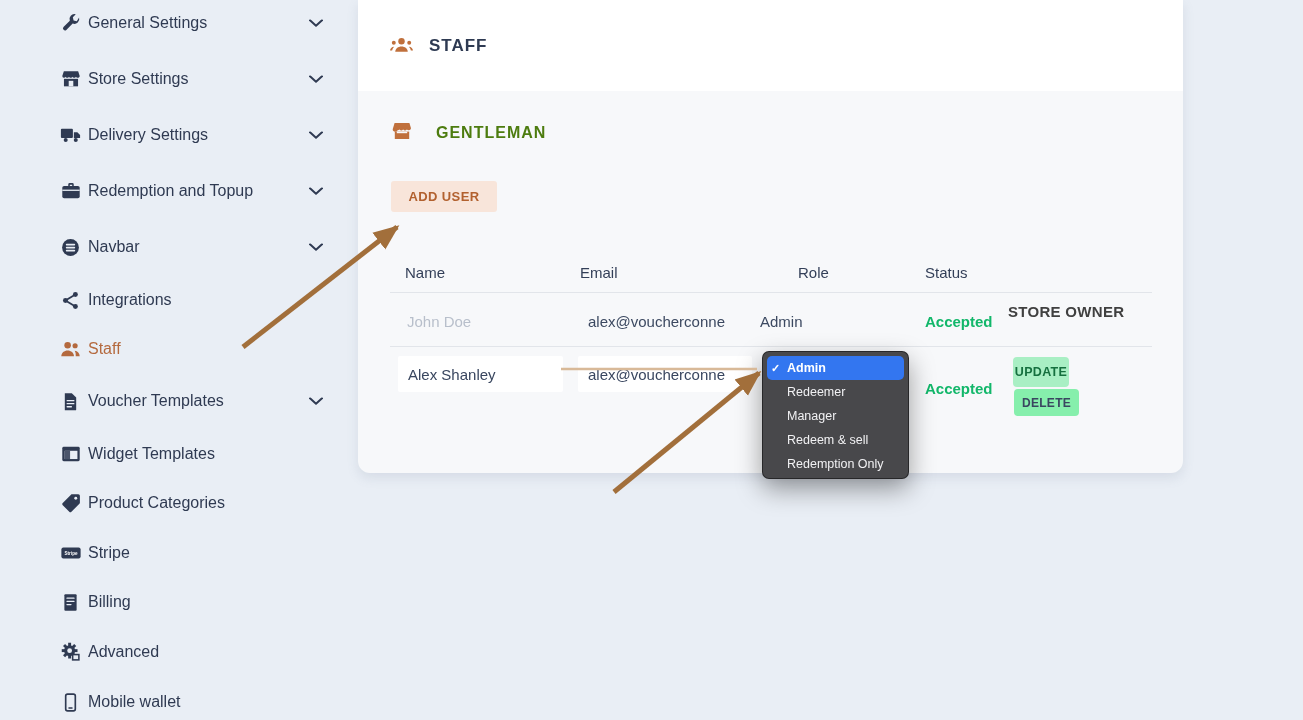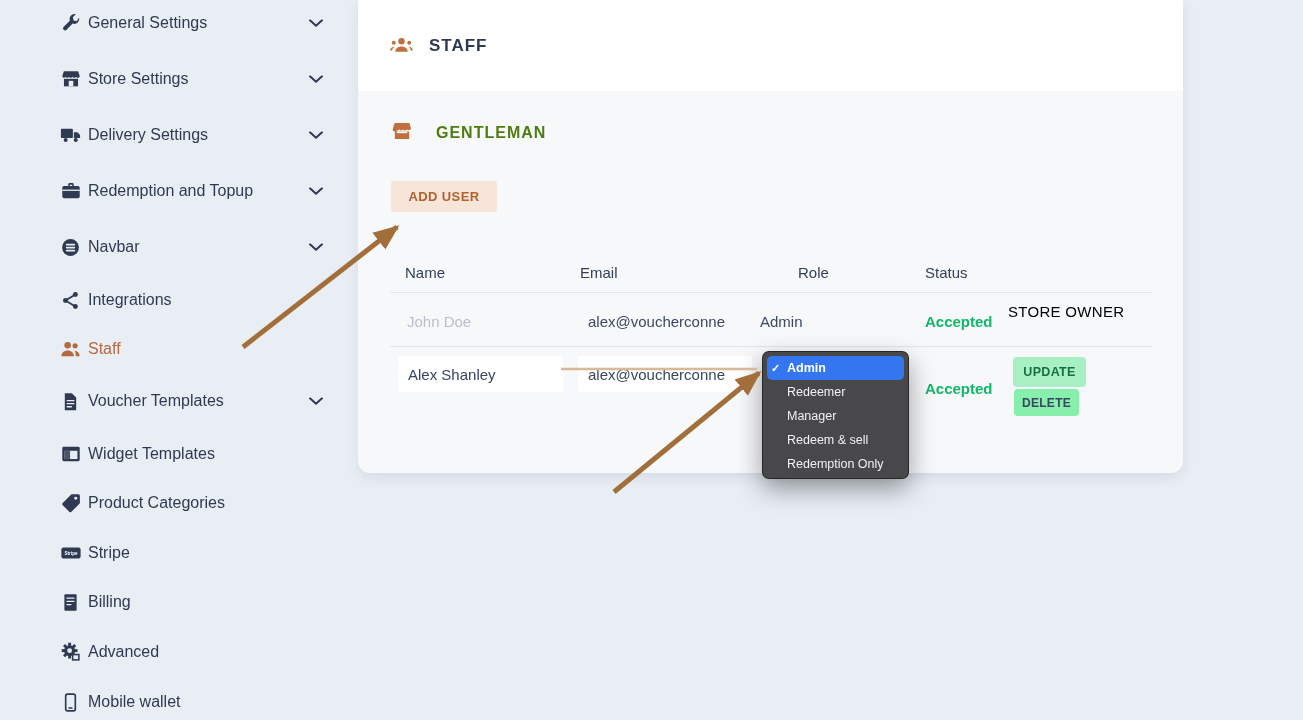--- a/index.html
+++ b/index.html
@@ -60,33 +60,33 @@
   .th { position:absolute; top:264px; font-size:15px; color:#333f58; }
   .th-name { left:47px; } .th-email { left:222px; } .th-role { left:424px;margin-left:16px; } .th-status { left:567px; }
   .tline { position:absolute; left:32px; width:762px; height:1px; background:#e2e5ea; }
   .tline-1 { top:292px; } .tline-2 { top:346px; }
 
   .cell { position:absolute; font-size:15px; color:#3c4961; white-space:nowrap; }
   .r1-name   { left:49px;  top:313px; color:#b8bfcb; }
   .r1-email  { left:230px; top:313px; }
   .r1-role   { left:402px; top:313px; }
   .r1-status { left:567px; top:313px; color:#12b76a; font-weight:700; }
-  .r1-owner  { left:650px; top:303px; color:#000000; font-weight:400; letter-spacing:0.3px; }
+  .r1-owner  { left:650px; top:303px; color:#404040; font-weight:700; letter-spacing:0.3px; }
   .r2-status { left:567px; top:380px; color:#12b76a; font-weight:700; }
 
   .cell-input {
     position:absolute; top:356px; height:36px; background:#ffffff;
     border:none; border-radius:2px; font-family:inherit; font-size:15px;
     color:#39465f; padding:0 10px; outline:none;
   }
   .r2-name-input  { left:40px;  width:165px; }
   .r2-email-input { left:220px; width:174px; }
 
   .update-btn {
-    position:absolute; left:655px; top:357px; width:73px; height:30px;
+    position:absolute; left:655px; top:357px; width:56px; height:30px;
     background:#a9efc4; border:none; border-radius:4px; cursor:pointer;
     font-family:inherit; font-size:12.5px; font-weight:700; color:#15703f;
     display:flex; align-items:center; justify-content:center; letter-spacing:0.3px;
   }
   .delete-btn {
     position:absolute; left:656px; top:389px; width:65px; height:27px;
     background:#86efac; border:none; border-radius:4px; cursor:pointer;
     font-family:inherit; font-size:12px; font-weight:700; color:#3a4660;
     display:flex; align-items:center; justify-content:center; letter-spacing:0.3px;
   }

